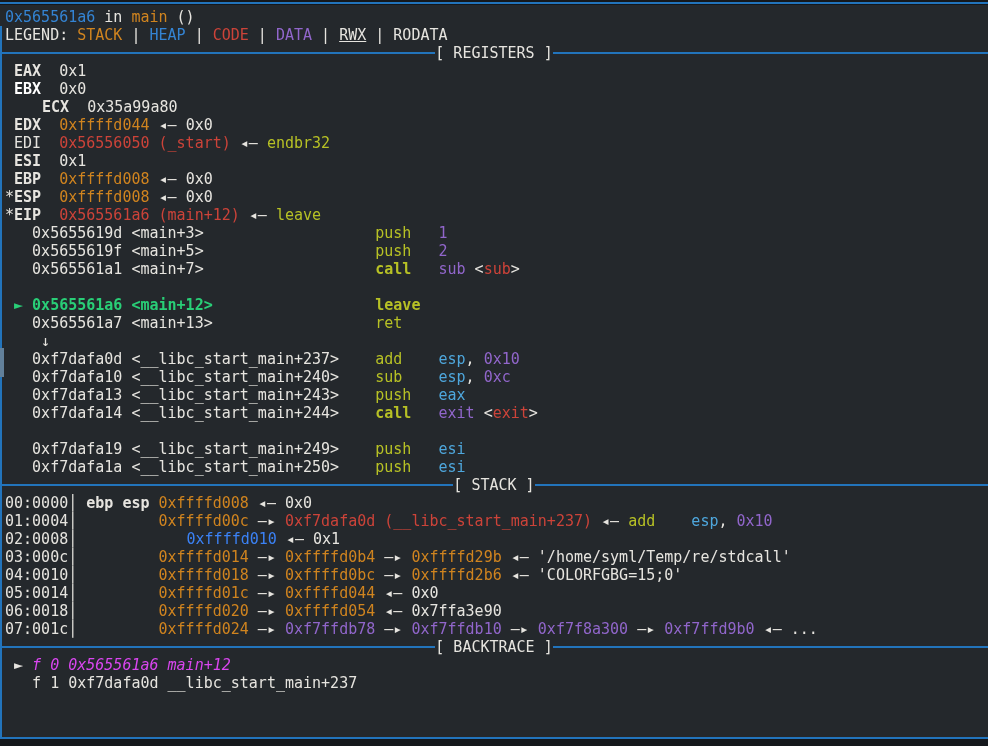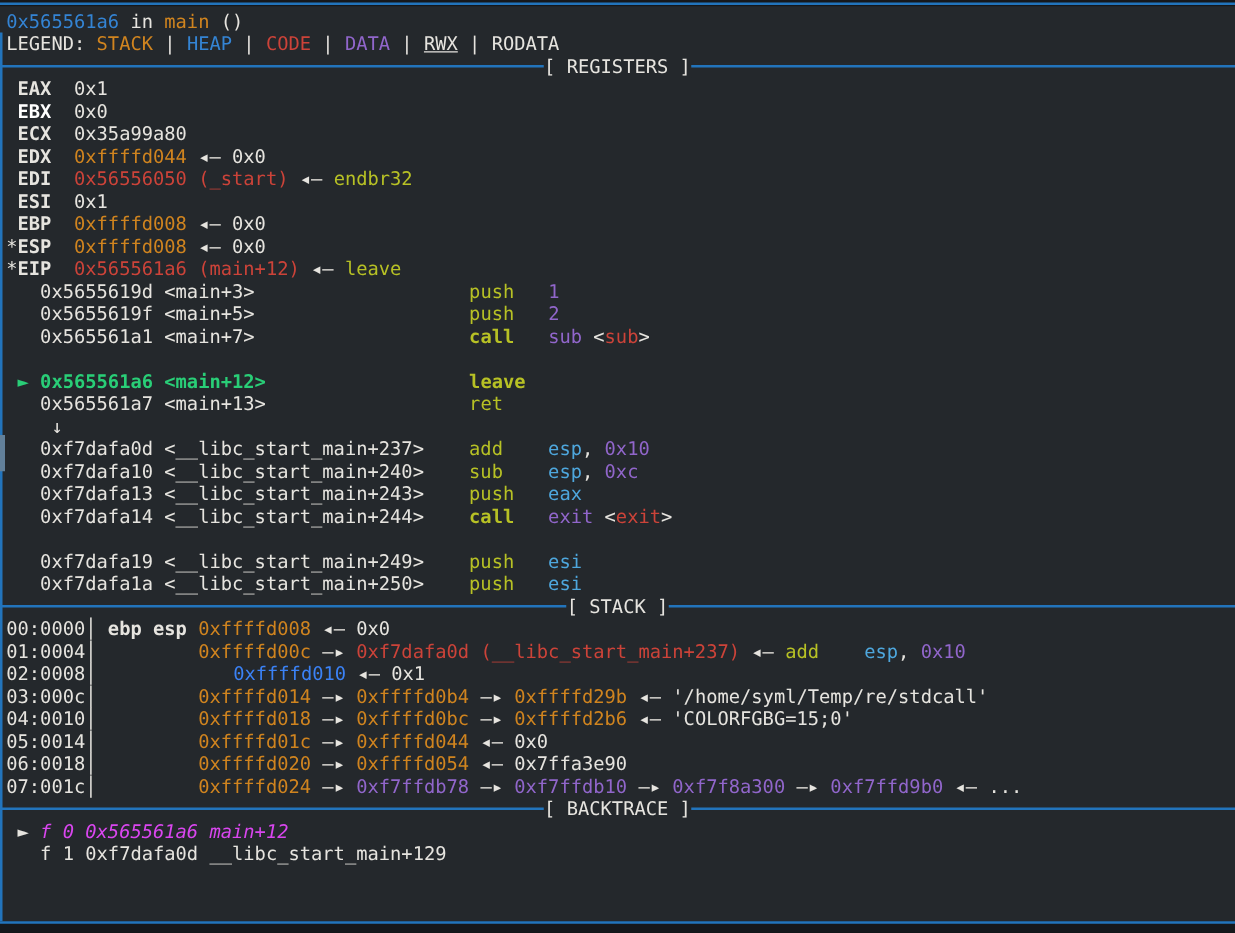--- a/index.html
+++ b/index.html
@@ -32,23 +32,23 @@
 <body>
 
 <div class="screen">
   <div class="topline"></div>
   <div class="term" id="terminal-lines">
       <div class="ln"><span style="color: rgb(52, 132, 212);">0x565561a6</span><span style="color: rgb(230, 228, 223);"> in </span><span style="color: rgb(208, 132, 31);">main</span><span style="color: rgb(230, 228, 223);"> ()</span></div>
       <div class="ln"><span style="color: rgb(230, 228, 223);">LEGEND: </span><span style="color: rgb(208, 132, 31);">STACK</span><span style="color: rgb(230, 228, 223);"> | </span><span style="color: rgb(52, 132, 212);">HEAP</span><span style="color: rgb(230, 228, 223);"> | </span><span style="color: rgb(204, 67, 57);">CODE</span><span style="color: rgb(230, 228, 223);"> | </span><span style="color: rgb(145, 102, 203);">DATA</span><span style="color: rgb(230, 228, 223);"> | </span><span style="color: rgb(230, 228, 223); text-decoration: underline;">RWX</span><span style="color: rgb(230, 228, 223);"> | </span><span style="color: rgb(230, 228, 223);">RODATA</span></div>
       <div class="ln rule"><span class="ruleline"></span><span class="rulelabel">[ REGISTERS ]</span></div>
       <div class="ln"><span style="color: rgb(230, 228, 223);"> </span><span style="color: rgb(230, 228, 223); font-weight: bold;">EAX</span><span style="color: rgb(230, 228, 223);">  </span><span style="color: rgb(230, 228, 223);">0x1</span></div>
       <div class="ln"><span style="color: rgb(230, 228, 223);"> </span><span style="color: #ffffff; font-weight: bold;">EBX</span><span style="color: rgb(230, 228, 223);">  </span><span style="color: rgb(230, 228, 223);">0x0</span></div>
-      <div class="ln"><span style="color: rgb(230, 228, 223);"> </span><span style="color: rgb(230, 228, 223); font-weight: bold;">ECX</span><span style="color: rgb(230, 228, 223);">  </span><span style="color: rgb(230, 228, 223);">0x35a99a80</span></div>
+      <div class="ln"><span style="color: rgb(230, 228, 223);"> </span><span style="color: rgb(230, 228, 223); font-weight: bold; margin-left: 28px;">ECX</span><span style="color: rgb(230, 228, 223);">  </span><span style="color: rgb(230, 228, 223);">0x35a99a80</span></div>
       <div class="ln"><span style="color: rgb(230, 228, 223);"> </span><span style="color: rgb(230, 228, 223); font-weight: bold;">EDX</span><span style="color: rgb(230, 228, 223);">  </span><span style="color: rgb(208, 132, 31);">0xffffd044</span><span style="color: rgb(230, 228, 223);"> ◂— </span><span style="color: rgb(230, 228, 223);">0x0</span></div>
-      <div class="ln"><span style="color: rgb(230, 228, 223);"> </span><span style="color: rgb(230, 228, 223); font-weight: bold; text-align: center;">EDI</span><span style="color: rgb(230, 228, 223);">  </span><span style="color: rgb(204, 67, 57);">0x56556050 (_start)</span><span style="color: rgb(230, 228, 223);"> ◂— </span><span style="color: rgb(183, 193, 37);">endbr32</span></div>
+      <div class="ln"><span style="color: rgb(230, 228, 223);"> </span><span style="color: rgb(230, 228, 223); font-weight: normal; text-align: center;">EDI</span><span style="color: rgb(230, 228, 223);">  </span><span style="color: rgb(204, 67, 57);">0x56556050 (_start)</span><span style="color: rgb(230, 228, 223);"> ◂— </span><span style="color: rgb(183, 193, 37);">endbr32</span></div>
       <div class="ln"><span style="color: rgb(230, 228, 223);"> </span><span style="color: rgb(230, 228, 223); font-weight: bold;">ESI</span><span style="color: rgb(230, 228, 223);">  </span><span style="color: rgb(230, 228, 223);">0x1</span></div>
       <div class="ln"><span style="color: rgb(230, 228, 223);"> </span><span style="color: rgb(230, 228, 223); font-weight: bold;">EBP</span><span style="color: rgb(230, 228, 223);">  </span><span style="color: rgb(208, 132, 31);">0xffffd008</span><span style="color: rgb(230, 228, 223);"> ◂— </span><span style="color: rgb(230, 228, 223);">0x0</span></div>
       <div class="ln"><span style="color: rgb(230, 228, 223);">*</span><span style="color: rgb(230, 228, 223); font-weight: bold;">ESP</span><span style="color: rgb(230, 228, 223);">  </span><span style="color: rgb(208, 132, 31);">0xffffd008</span><span style="color: rgb(230, 228, 223);"> ◂— </span><span style="color: rgb(230, 228, 223);">0x0</span></div>
       <div class="ln"><span style="color: rgb(230, 228, 223);">*</span><span style="color: rgb(230, 228, 223); font-weight: bold;">EIP</span><span style="color: rgb(230, 228, 223);">  </span><span style="color: rgb(204, 67, 57);">0x565561a6 (main+12)</span><span style="color: rgb(230, 228, 223);"> ◂— </span><span style="color: rgb(183, 193, 37);">leave</span></div>
       <div class="ln"><span style="color: rgb(230, 228, 223);">   0x5655619d &lt;main+3&gt;</span><span style="color: rgb(230, 228, 223);">                   </span><span style="color: rgb(183, 193, 37);">push</span><span style="color: rgb(230, 228, 223);">   </span><span style="color: rgb(145, 102, 203);">1</span></div>
       <div class="ln"><span style="color: rgb(230, 228, 223);">   0x5655619f &lt;main+5&gt;</span><span style="color: rgb(230, 228, 223);">                   </span><span style="color: rgb(183, 193, 37);">push</span><span style="color: rgb(230, 228, 223);">   </span><span style="color: rgb(145, 102, 203);">2</span></div>
       <div class="ln"><span style="color: rgb(230, 228, 223);">   0x565561a1 &lt;main+7&gt;</span><span style="color: rgb(230, 228, 223);">                   </span><span style="color: rgb(183, 193, 37); font-weight: bold;">call</span><span style="color: rgb(230, 228, 223);">   </span><span style="color: rgb(145, 102, 203);">sub</span><span style="color: rgb(230, 228, 223);"> &lt;</span><span style="color: rgb(204, 67, 57);">sub</span><span style="color: rgb(230, 228, 223);">&gt;</span></div>
       <div class="ln"></div>
       <div class="ln"><span style="color: rgb(230, 228, 223);"> </span><span style="color: rgb(41, 206, 119);">►</span><span style="color: rgb(230, 228, 223);"> </span><span style="color: rgb(41, 206, 119); font-weight: bold;">0x565561a6 &lt;main+12&gt;</span><span style="color: rgb(230, 228, 223);">                  </span><span style="color: rgb(183, 193, 37); font-weight: bold;">leave</span></div>
       <div class="ln"><span style="color: rgb(230, 228, 223); text-align: center;">   0x565561a7 &lt;main+13&gt;</span><span style="color: rgb(230, 228, 223);">                  </span><span style="color: rgb(183, 193, 37);">ret</span></div>
@@ -64,18 +64,18 @@
       <div class="ln"><span style="color: rgb(230, 228, 223);">00:0000</span><span style="color: rgb(230, 228, 223);">│ </span><span style="color: rgb(230, 228, 223); font-weight: bold;">ebp esp</span><span style="color: rgb(230, 228, 223);"> </span><span style="color: rgb(208, 132, 31);">0xffffd008</span><span style="color: rgb(230, 228, 223);"> ◂— </span><span style="color: rgb(230, 228, 223);">0x0</span></div>
       <div class="ln"><span style="color: rgb(230, 228, 223);">01:0004</span><span style="color: rgb(230, 228, 223);">│         </span><span style="color: rgb(208, 132, 31);">0xffffd00c</span><span style="color: rgb(230, 228, 223);"> —▸ </span><span style="color: rgb(204, 67, 57);">0xf7dafa0d (__libc_start_main+237)</span><span style="color: rgb(230, 228, 223);"> ◂— </span><span style="color: rgb(183, 193, 37);">add</span><span style="color: rgb(230, 228, 223);">    </span><span style="color: rgb(78, 167, 221);">esp</span><span style="color: rgb(230, 228, 223);">, </span><span style="color: rgb(145, 102, 203);">0x10</span></div>
       <div class="ln"><span style="color: rgb(230, 228, 223);">02:0008</span><span style="color: rgb(230, 228, 223);">│         </span><span style="color: #3b82f6; margin-left: 28px;">0xffffd010</span><span style="color: rgb(230, 228, 223);"> ◂— </span><span style="color: rgb(230, 228, 223);">0x1</span></div>
       <div class="ln"><span style="color: rgb(230, 228, 223);">03:000c</span><span style="color: rgb(230, 228, 223);">│         </span><span style="color: rgb(208, 132, 31);">0xffffd014</span><span style="color: rgb(230, 228, 223);"> —▸ </span><span style="color: rgb(208, 132, 31);">0xffffd0b4</span><span style="color: rgb(230, 228, 223);"> —▸ </span><span style="color: rgb(208, 132, 31);">0xffffd29b</span><span style="color: rgb(230, 228, 223);"> ◂— </span><span style="color: rgb(230, 228, 223);">'/home/syml/Temp/re/stdcall'</span></div>
       <div class="ln"><span style="color: rgb(230, 228, 223);">04:0010</span><span style="color: rgb(230, 228, 223);">│         </span><span style="color: rgb(208, 132, 31);">0xffffd018</span><span style="color: rgb(230, 228, 223);"> —▸ </span><span style="color: rgb(208, 132, 31);">0xffffd0bc</span><span style="color: rgb(230, 228, 223);"> —▸ </span><span style="color: rgb(208, 132, 31);">0xffffd2b6</span><span style="color: rgb(230, 228, 223);"> ◂— </span><span style="color: rgb(230, 228, 223);">'COLORFGBG=15;0'</span></div>
       <div class="ln"><span style="color: rgb(230, 228, 223);">05:0014</span><span style="color: rgb(230, 228, 223);">│         </span><span style="color: rgb(208, 132, 31);">0xffffd01c</span><span style="color: rgb(230, 228, 223);"> —▸ </span><span style="color: rgb(208, 132, 31);">0xffffd044</span><span style="color: rgb(230, 228, 223);"> ◂— </span><span style="color: rgb(230, 228, 223);">0x0</span></div>
       <div class="ln"><span style="color: rgb(230, 228, 223);">06:0018</span><span style="color: rgb(230, 228, 223);">│         </span><span style="color: rgb(208, 132, 31);">0xffffd020</span><span style="color: rgb(230, 228, 223);"> —▸ </span><span style="color: rgb(208, 132, 31);">0xffffd054</span><span style="color: rgb(230, 228, 223);"> ◂— </span><span style="color: rgb(230, 228, 223);">0x7ffa3e90</span></div>
       <div class="ln"><span style="color: rgb(230, 228, 223);">07:001c</span><span style="color: rgb(230, 228, 223);">│         </span><span style="color: rgb(208, 132, 31);">0xffffd024</span><span style="color: rgb(230, 228, 223);"> —▸ </span><span style="color: rgb(145, 102, 203);">0xf7ffdb78</span><span style="color: rgb(230, 228, 223);"> —▸ </span><span style="color: rgb(145, 102, 203);">0xf7ffdb10</span><span style="color: rgb(230, 228, 223);"> —▸ </span><span style="color: rgb(145, 102, 203);">0xf7f8a300</span><span style="color: rgb(230, 228, 223);"> —▸ </span><span style="color: rgb(145, 102, 203);">0xf7ffd9b0</span><span style="color: rgb(230, 228, 223);"> ◂— </span><span style="color: rgb(230, 228, 223);">...</span></div>
       <div class="ln rule"><span class="ruleline"></span><span class="rulelabel">[ BACKTRACE ]</span></div>
       <div class="ln"><span style="color: rgb(230, 228, 223);"> </span><span style="color: rgb(230, 228, 223);">►</span><span style="color: rgb(230, 228, 223);"> </span><span style="color: #d946ef; font-style: italic;">f 0 0x565561a6 main+12</span></div>
-      <div class="ln"><span style="color: rgb(230, 228, 223);">   f 1 0xf7dafa0d __libc_start_main+129</span></div>
+      <div class="ln"><span style="color: rgb(230, 228, 223);">   f 1 0xf7dafa0d __libc_start_main+237</span></div>
     </div>
   <div class="leftbar"></div>
   <div class="thumb"></div>
   <div class="bottomline"></div>
 </div>
 
 </body></html>

